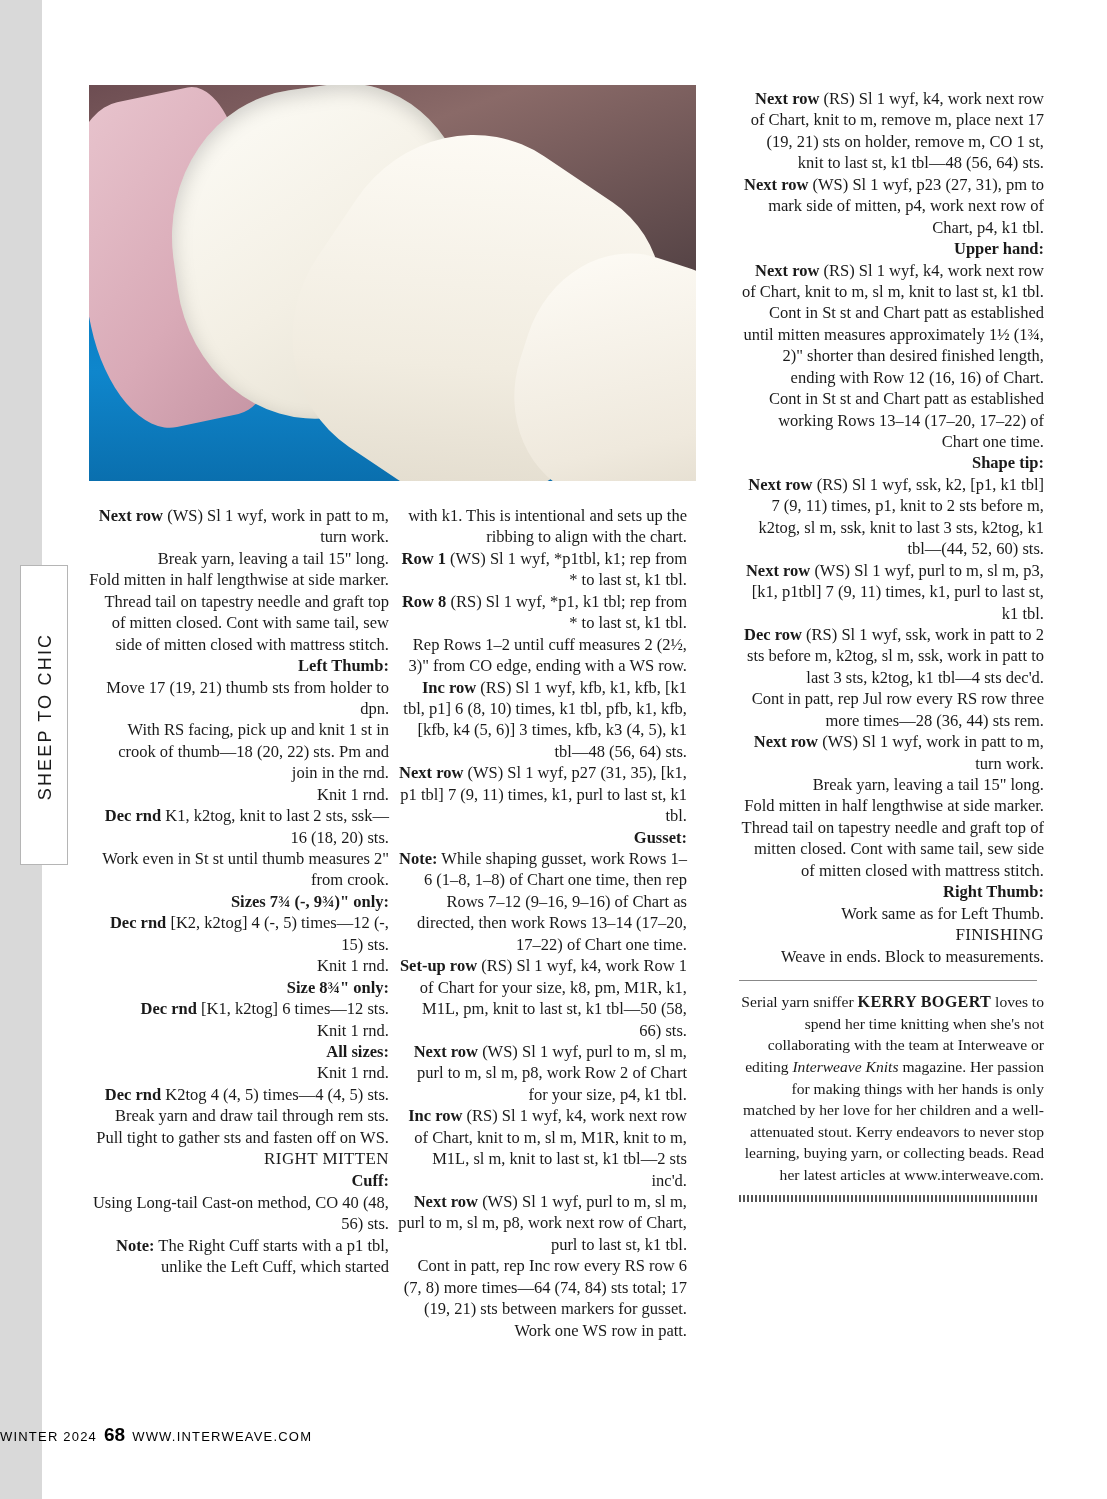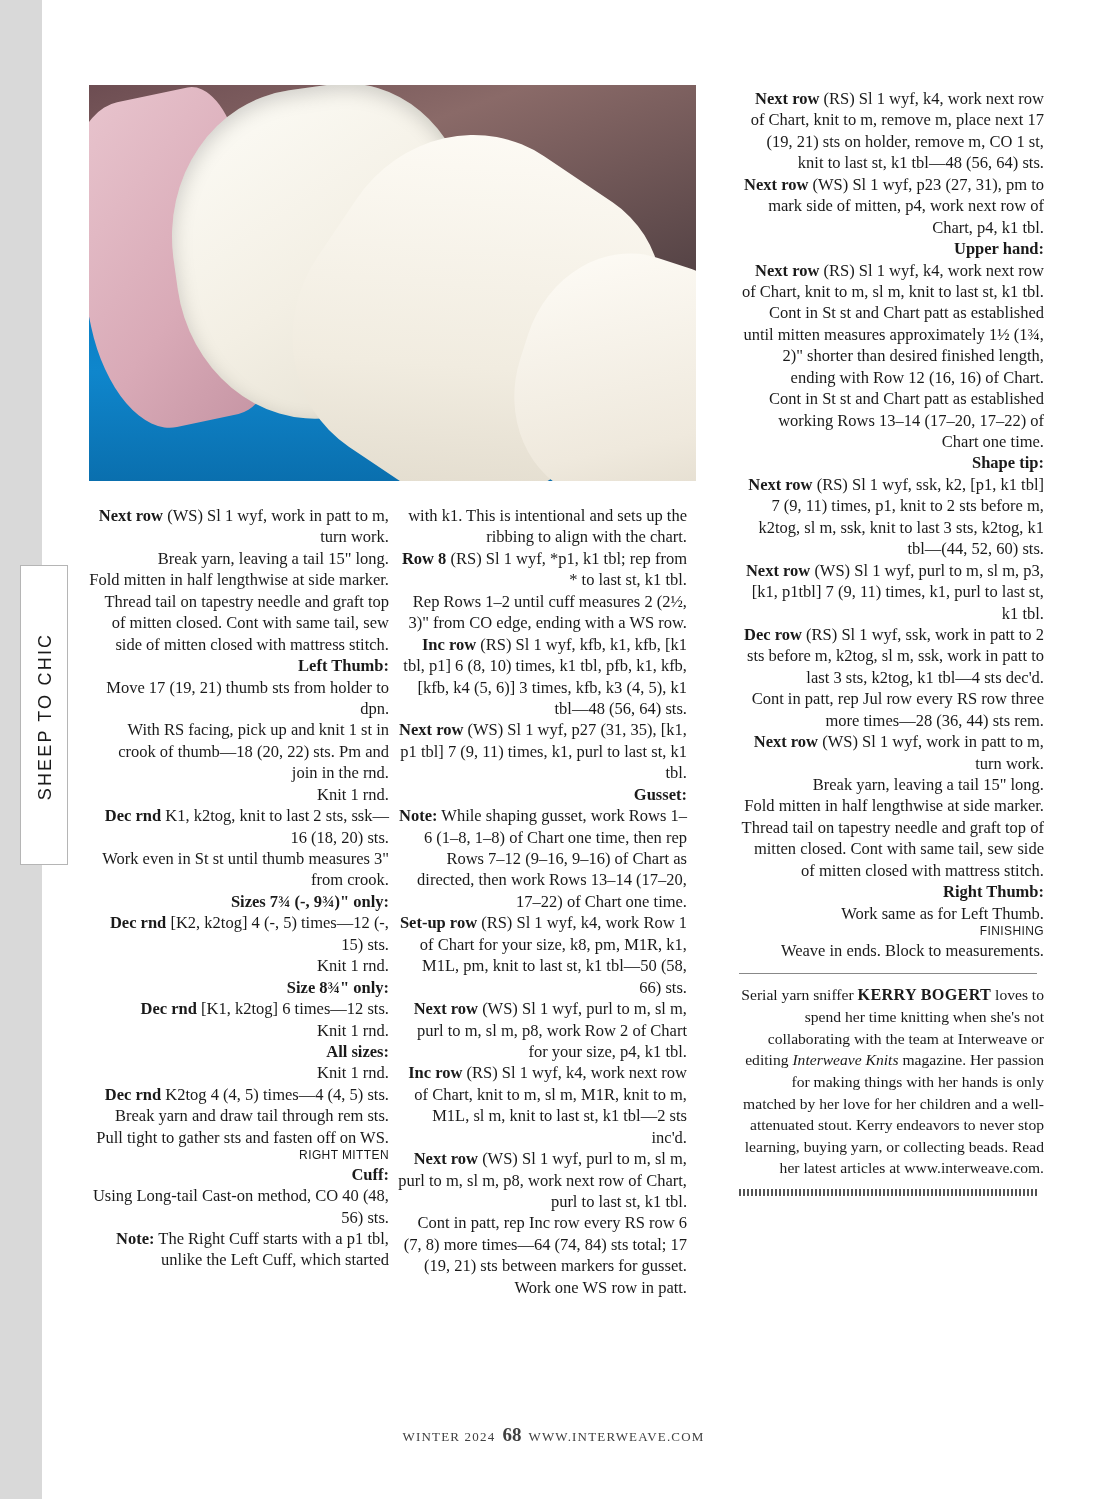--- a/index.html
+++ b/index.html
@@ -112,22 +112,22 @@
     line-height: 1.30;
     text-align: right;
   }
   .col p { margin: 0; }
   .col1 { left: 89px;  width: 300px; }
   .col2 { left: 397px; width: 290px; }
   .col3 { left: 739px; width: 305px; top: 88px; }
 
   .bold { font-weight: bold; }
   .head {
-    font-family: Liberation Sans, sans-serif;
-    font-size: 12px;
+    font-family: Liberation Serif, serif;
+    font-size: 17px;
     letter-spacing: .4px;
     margin-top: 13px;
     margin-bottom: 2px;
   }
   .bio {
     font-family: Liberation Serif, serif;
     font-size: 15.6px;
     line-height: 1.38;
   }
   .bio .name { font-weight: bold; font-size: 16.2px; letter-spacing: .3px; }
@@ -142,25 +142,24 @@
     border-top: 1px solid #888;
     margin: 12px 0 10px 0;
     width: 298px;
   }
 
   
   .footer {
     position: absolute;
     left: 0; right: 0;
     top: 1424px;
-    text-align: center;
-    font-family: Liberation Serif, serif;
+    font-family: Liberation Sans, sans-serif;
     font-size: 13px;
     letter-spacing: 1.2px;
-    color: #404040;
+    color: #000000;
   }
   .footer .pg {
     font-size: 19px;
     font-weight: bold;
     letter-spacing: 0;
     margin: 0 7px;
   }
 </style>
 </head>
 <body>
@@ -184,39 +183,40 @@
 
   <div class="col col1">
     <p><span class="bold">Next row</span><span> (WS) Sl 1 wyf, work in patt to m, turn work.</span></p>
     <p>Break yarn, leaving a tail 15" long.</p>
     <p>Fold mitten in half lengthwise at side marker. Thread tail on tapestry needle and graft top of mitten closed. Cont with same tail, sew side of mitten closed with mattress stitch.</p>
     <p class="bold">Left Thumb:</p>
     <p>Move 17 (19, 21) thumb sts from holder to dpn.</p>
     <p>With RS facing, pick up and knit 1 st in crook of thumb—18 (20, 22) sts. Pm and join in the rnd.</p>
     <p>Knit 1 rnd.</p>
     <p><span class="bold">Dec rnd</span><span> K1, k2tog, knit to last 2 sts, ssk—16 (18, 20) sts.</span></p>
-    <p>Work even in St st until thumb measures 3" from crook.</p>
+    <p>Work even in St st until thumb measures 2" from crook.</p>
     <p class="bold">Sizes 7¾ (-, 9¾)" only:</p>
     <p><span class="bold">Dec rnd</span><span> [K2, k2tog] 4 (-, 5) times—12 (-, 15) sts.</span></p>
     <p>Knit 1 rnd.</p>
     <p class="bold">Size 8¾" only:</p>
     <p><span class="bold">Dec rnd</span><span> [K1, k2tog] 6 times—12 sts.</span></p>
     <p>Knit 1 rnd.</p>
     <p class="bold">All sizes:</p>
     <p>Knit 1 rnd.</p>
     <p><span class="bold">Dec rnd</span><span> K2tog 4 (4, 5) times—4 (4, 5) sts.</span></p>
     <p>Break yarn and draw tail through rem sts. Pull tight to gather sts and fasten off on WS.</p>
     <p class="head">RIGHT MITTEN</p>
     <p class="bold">Cuff:</p>
     <p>Using Long-tail Cast-on method, CO 40 (48, 56) sts.</p>
     <p><span class="bold">Note:</span><span> The Right Cuff starts with a p1 tbl, unlike the Left Cuff, which started</span></p>
   </div>
 
   <div class="col col2">
     <p>with k1. This is intentional and sets up the ribbing to align with the chart.</p>
+    <p><span class="bold">Row 1</span><span> (WS) Sl 1 wyf, *p1tbl, k1; rep from * to last st, k1 tbl.</span></p>
     <p><span class="bold">Row 8</span><span> (RS) Sl 1 wyf, *p1, k1 tbl; rep from * to last st, k1 tbl.</span></p>
     <p>Rep Rows 1–2 until cuff measures 2 (2½, 3)" from CO edge, ending with a WS row.</p>
     <p><span class="bold">Inc row</span><span> (RS) Sl 1 wyf, kfb, k1, kfb, [k1 tbl, p1] 6 (8, 10) times, k1 tbl, pfb, k1, kfb, [kfb, k4 (5, 6)] 3 times, kfb, k3 (4, 5), k1 tbl—48 (56, 64) sts.</span></p>
     <p><span class="bold">Next row</span><span> (WS) Sl 1 wyf, p27 (31, 35), [k1, p1 tbl] 7 (9, 11) times, k1, purl to last st, k1 tbl.</span></p>
     <p class="bold">Gusset:</p>
     <p><span class="bold">Note:</span><span> While shaping gusset, work Rows 1–6 (1–8, 1–8) of Chart one time, then rep Rows 7–12 (9–16, 9–16) of Chart as directed, then work Rows 13–14 (17–20, 17–22) of Chart one time.</span></p>
     <p><span class="bold">Set-up row</span><span> (RS) Sl 1 wyf, k4, work Row 1 of Chart for your size, k8, pm, M1R, k1, M1L, pm, knit to last st, k1 tbl—50 (58, 66) sts.</span></p>
     <p><span class="bold">Next row</span><span> (WS) Sl 1 wyf, purl to m, sl m, purl to m, sl m, p8, work Row 2 of Chart for your size, p4, k1 tbl.</span></p>
     <p><span class="bold">Inc row</span><span> (RS) Sl 1 wyf, k4, work next row of Chart, knit to m, sl m, M1R, knit to m, M1L, sl m, knit to last st, k1 tbl—2 sts inc'd.</span></p>
     <p><span class="bold">Next row</span><span> (WS) Sl 1 wyf, purl to m, sl m, purl to m, sl m, p8, work next row of Chart, purl to last st, k1 tbl.</span></p>

